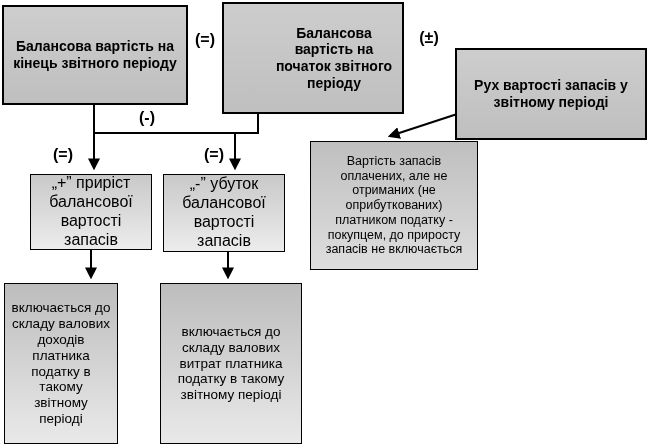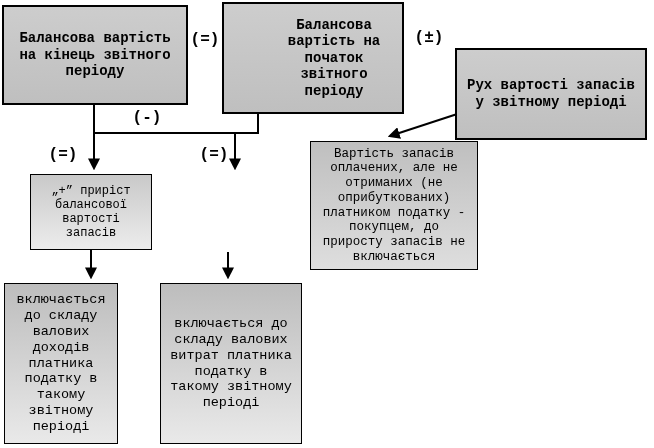--- a/index.html
+++ b/index.html
@@ -5,21 +5,21 @@
   html, body {
     margin: 0;
     padding: 0;
     background: #ffffff;
   }
   #canvas {
     position: relative;
     width: 654px;
     height: 448px;
     background: #ffffff;
-    font-family: Liberation Mono, monospace;
+    font-family: Liberation Sans, sans-serif;
     color: #000000;
     overflow: hidden;
   }
   .box {
     position: absolute;
     box-sizing: border-box;
     display: flex;
     align-items: center;
     justify-content: center;
     text-align: center;
@@ -28,21 +28,21 @@
   }
   .box-top {
     border: 2px solid #000;
     background: linear-gradient(180deg, #cdcdcd 0%, #bfbfbf 100%);
     font-weight: bold;
     font-size: 14px;
   }
   .box-mid {
     border: 1px solid #000;
     background: linear-gradient(180deg, #c9c9c9 0%, #ececec 100%);
-    font-size: 12px;
+    font-size: 16px;
   }
   .box-low {
     border: 1px solid #000;
     background: linear-gradient(180deg, #bdbdbd 0%, #e9e9e9 100%);
     font-size: 13.5px;
   }
   .box-note {
     border: 1px solid #000;
     background: linear-gradient(180deg, #bfbfbf 0%, #dedede 100%);
     font-size: 12.5px;
@@ -115,20 +115,21 @@
   <div id="box-movement" class="box box-top">Рух вартості запасів у звітному періоді</div>
 
   <span id="op-minus" class="op">(-)</span>
 
   <span id="op-equals-left" class="op">(=)</span>
 
   <span id="op-equals-right" class="op">(=)</span>
 
   <div id="box-increase" class="box box-mid">„+” приріст балансової вартості запасів</div>
 
+  <div id="box-decrease" class="box box-mid">„-” убуток балансової вартості запасів</div>
 
   <div id="box-gross-income" class="box box-low">включається до складу валових доходів платника податку в такому звітному періоді</div>
 
   <div id="box-gross-expenses" class="box box-low">включається до складу валових витрат платника податку в такому звітному періоді</div>
 
   <div id="box-paid-not-received" class="box box-note">Вартість запасів оплачених, але не отриманих (не оприбуткованих) платником податку - покупцем, до приросту запасів не включається</div>
 
 
 </div>
 

